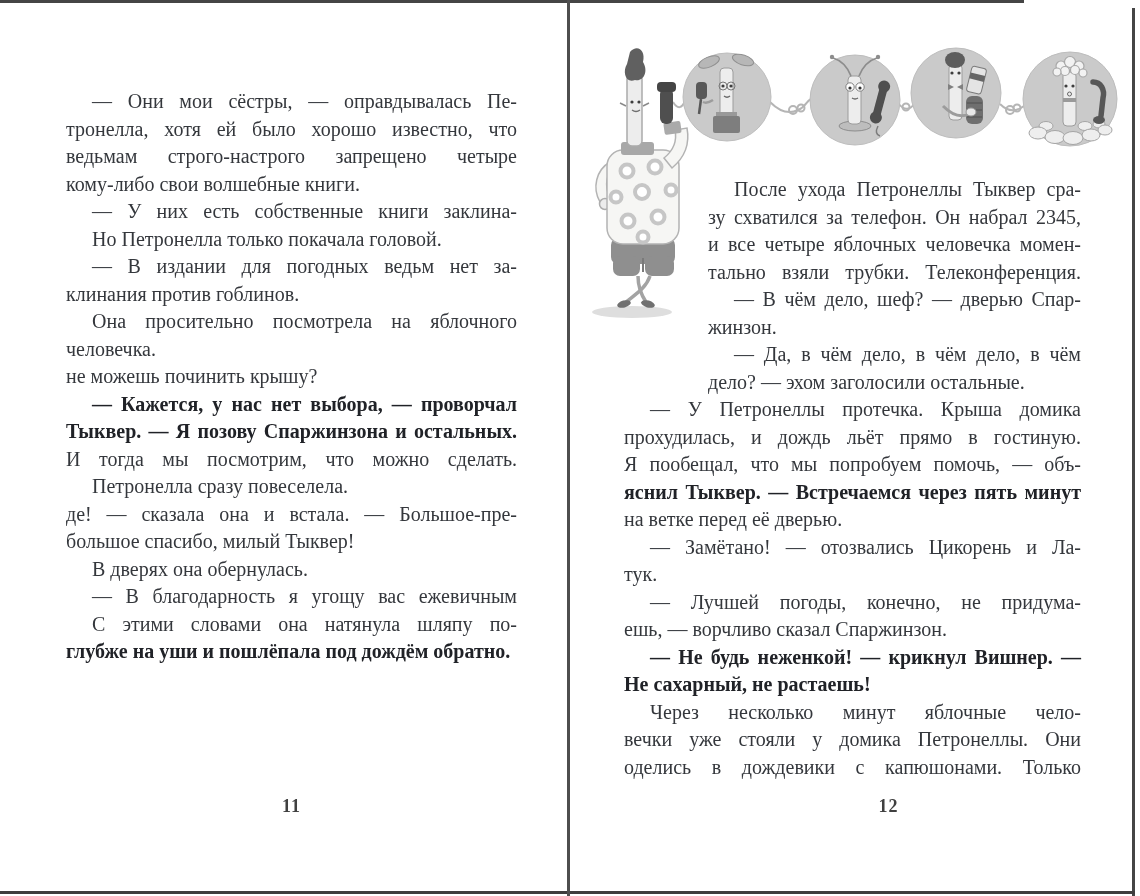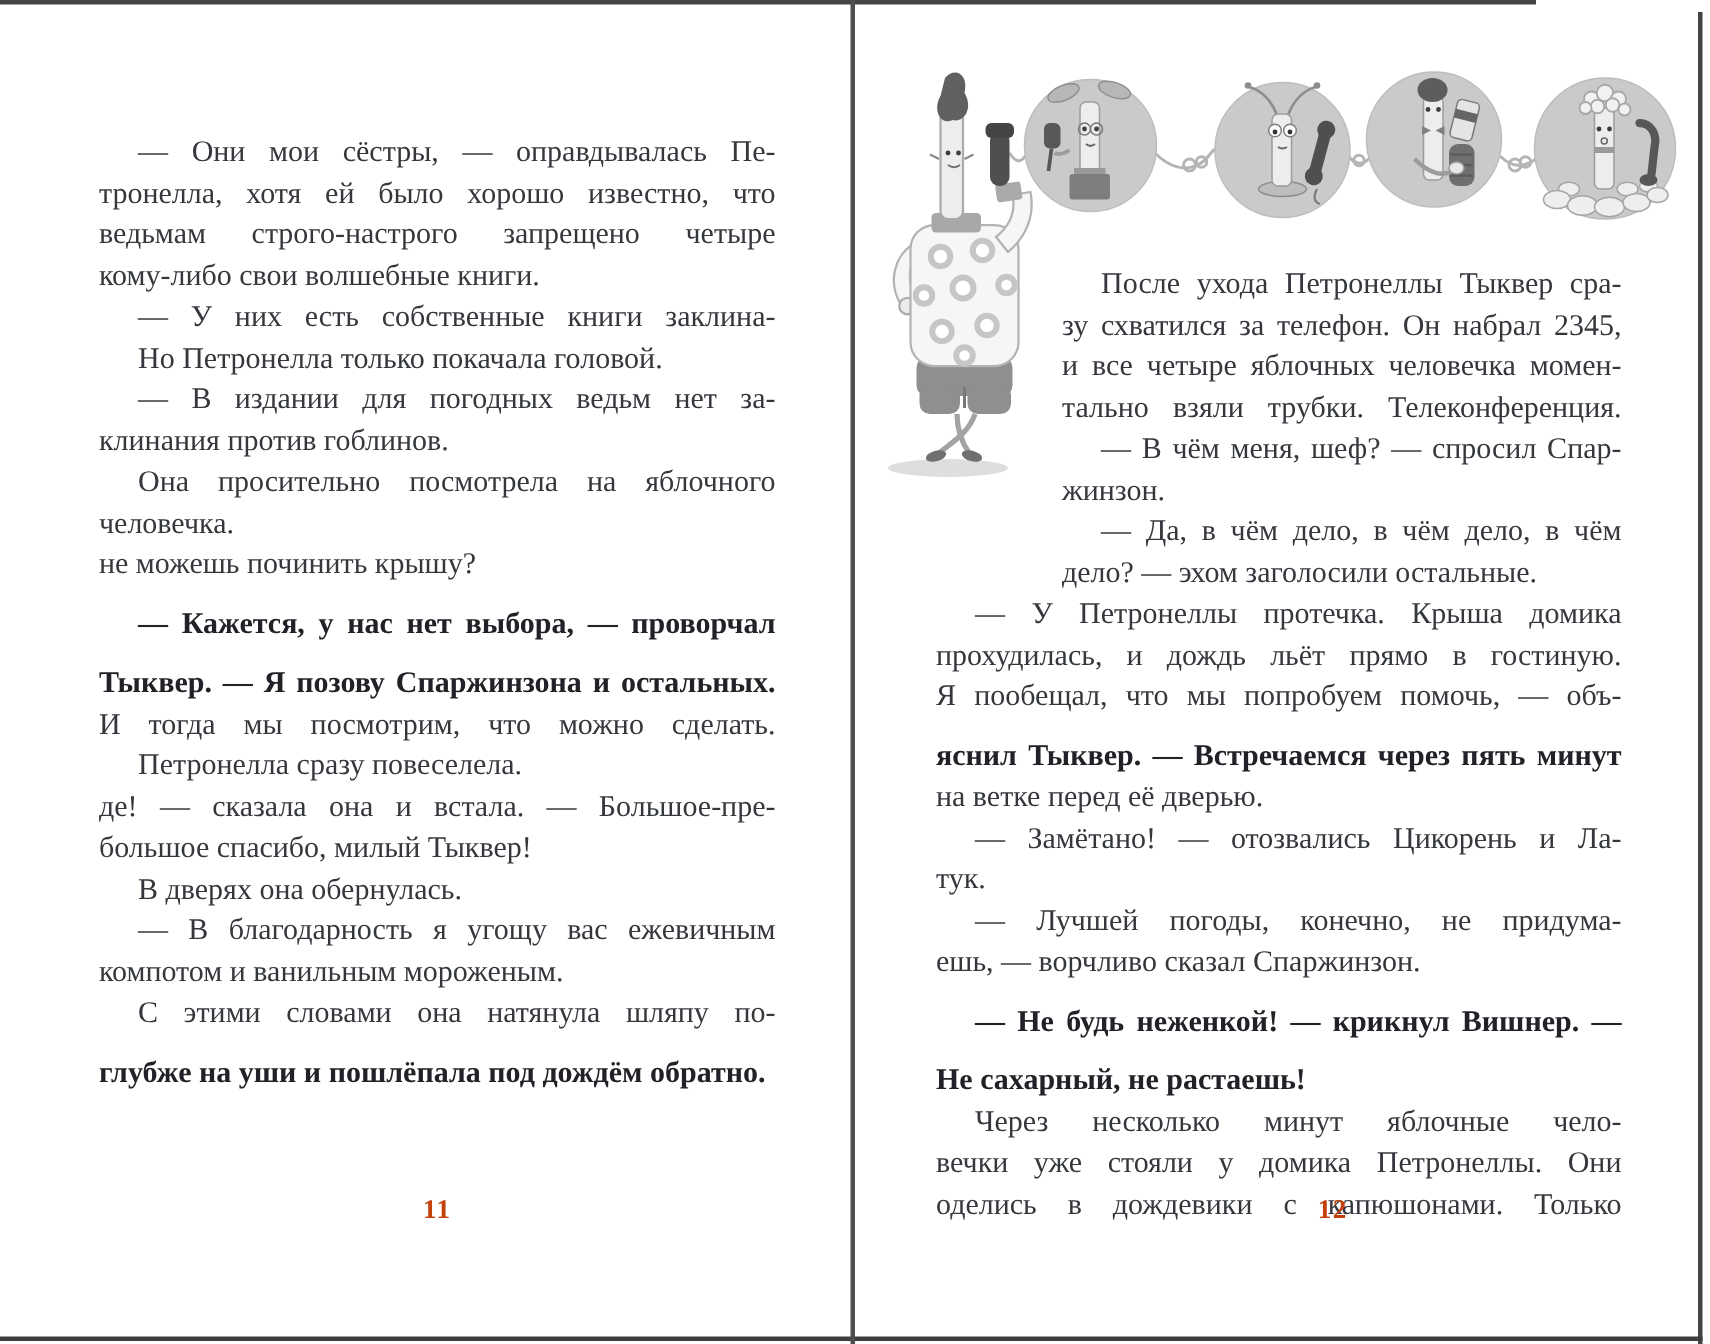--- a/index.html
+++ b/index.html
@@ -17,24 +17,24 @@
 
   .textblock { position:absolute; font-size:20px; }
   #left-text    { left:66px;  top:88px;  width:451px; }
   #right-wrap   { left:708px; top:176px; width:373px; }
   #right-full   { left:624px; top:396px; width:457px; }
 
   .line { line-height:27.5px; height:27.5px; text-align:justify; text-align-last:left;
           overflow:visible; white-space:normal;font-family:Liberation Serif, serif; }
   .line.just { text-align-last:justify; }
   .line.ind  { text-indent:26px; }
-  .line.bold { font-weight:bold; color:#202227;margin-top:12px; }
+  .line.bold { font-weight:bold; color:#202227; }
 
   .pagenum { position:absolute; top:796px; font-size:18px; font-weight:bold;
-             letter-spacing:1px; color:#c2410c; text-align:center; }
+             letter-spacing:1px; color:#404040; text-align:center; }
   #pagenum-left  { left:66px;  width:451px; }
   #pagenum-right { left:660px; width:457px; }
 
   #illo { position:absolute; left:580px; top:40px; }
 </style>
 </head>
 <body>
 
 <div id="spread">
 
@@ -57,21 +57,20 @@
         <div class="line">человечка.</div>
         <div class="line">не можешь починить крышу?</div>
         <div class="line ind just bold">— Кажется, у нас нет выбора, — проворчал</div>
         <div class="line just bold">Тыквер. — Я позову Спаржинзона и остальных.</div>
         <div class="line just">И тогда мы посмотрим, что можно сделать.</div>
         <div class="line ind">Петронелла сразу повеселела.</div>
         <div class="line just">де! — сказала она и встала. — Большое-пре-</div>
         <div class="line">большое спасибо, милый Тыквер!</div>
         <div class="line ind">В дверях она обернулась.</div>
         <div class="line ind just">— В благодарность я угощу вас ежевичным</div>
-        <div class="line">компотом и ванильным мороженым.</div>
         <div class="line ind just">С этими словами она натянула шляпу по-</div>
         <div class="line bold">глубже на уши и пошлёпала под дождём обратно.</div>
       </div>
     <div id="pagenum-left" class="pagenum">11</div>
   </div>
 
   <div>
 
     <svg id="illo" width="550" height="290" viewBox="0 0 550 290">
 
@@ -214,21 +213,21 @@
           <ellipse cx="519" cy="80" rx="6" ry="4" fill="#575757"></ellipse>
         </g>
       </g>
     </svg>
 
     <div id="right-wrap" class="textblock">
         <div class="line ind just">После ухода Петронеллы Тыквер сра-</div>
         <div class="line just">зу схватился за телефон. Он набрал 2345,</div>
         <div class="line just">и все четыре яблочных человечка момен-</div>
         <div class="line just">тально взяли трубки. Телеконференция.</div>
-        <div class="line ind just">— В чём меня, шеф? — спросил Спар-</div>
+        <div class="line ind just">— В чём дело, шеф? — дверью Спар-</div>
         <div class="line">жинзон.</div>
         <div class="line ind just">— Да, в чём дело, в чём дело, в чём</div>
         <div class="line">дело? — эхом заголосили остальные.</div>
       </div>
     <div id="right-full" class="textblock">
         <div class="line ind just">— У Петронеллы протечка. Крыша домика</div>
         <div class="line just">прохудилась, и дождь льёт прямо в гостиную.</div>
         <div class="line just">Я пообещал, что мы попробуем помочь, — объ-</div>
         <div class="line just bold">яснил Тыквер. — Встречаемся через пять минут</div>
         <div class="line">на ветке перед её дверью.</div>

